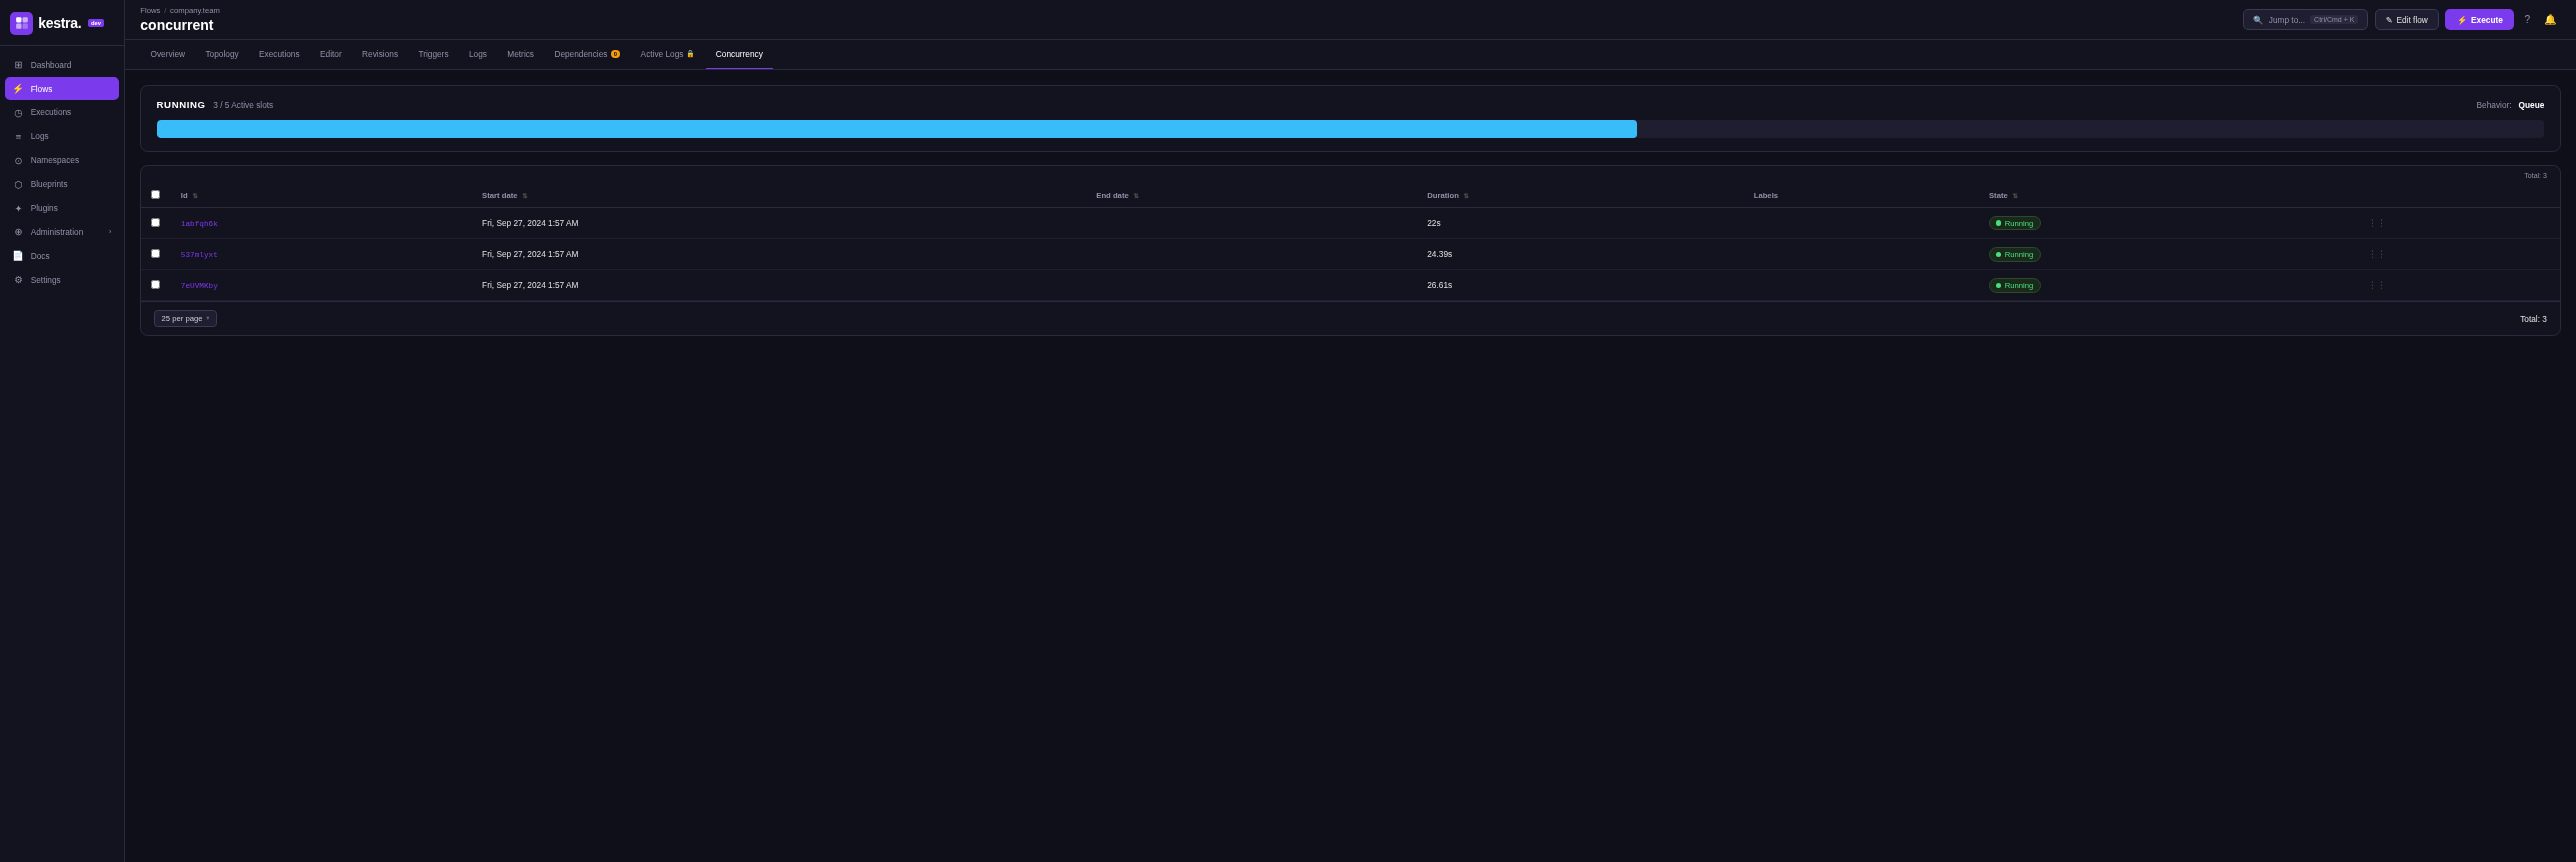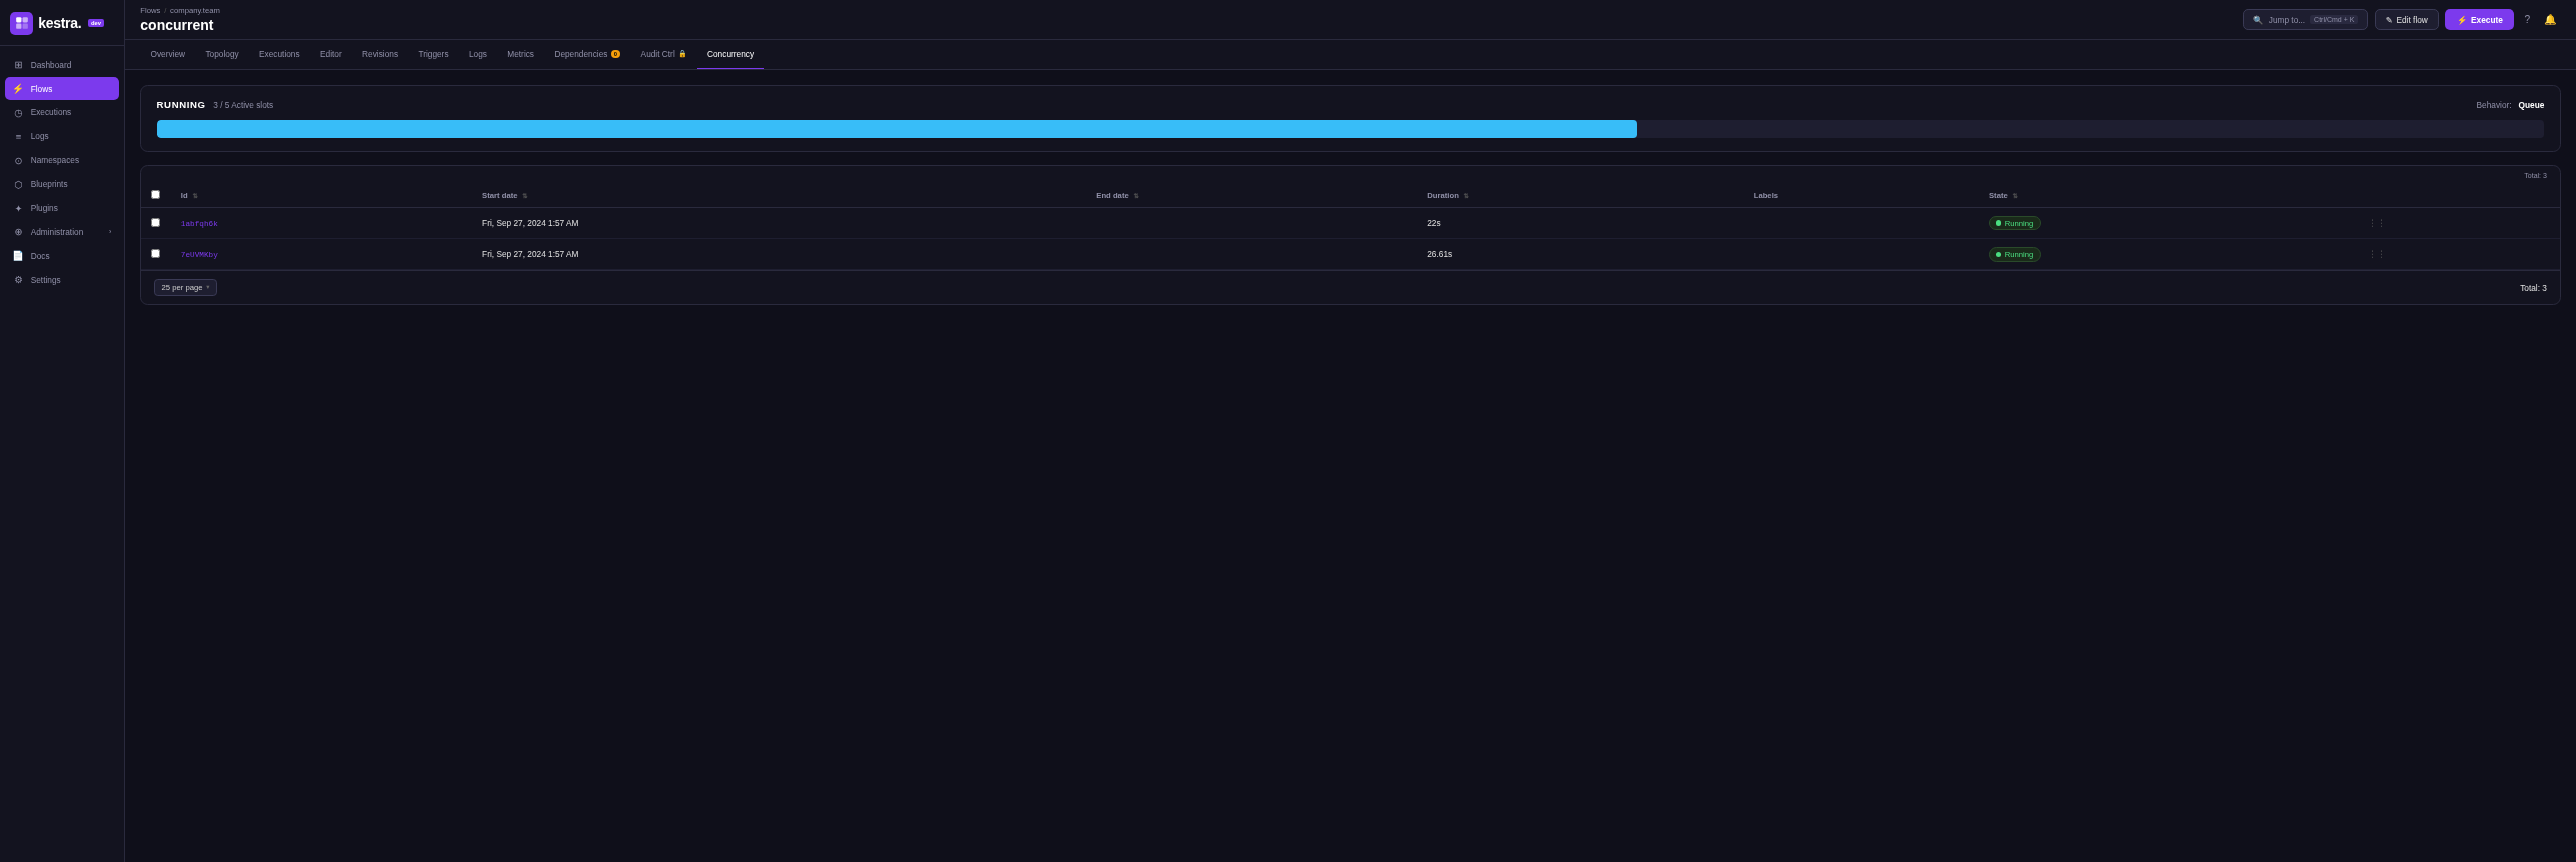--- a/index.html
+++ b/index.html
@@ -473,21 +473,21 @@
       <span>Logs</span>
     </div>
     <div class="tab">
       <span>Metrics</span>
     </div>
     <div class="tab">
       <span>Dependencies</span>
       <span class="badge">0</span>
     </div>
     <div class="tab">
-      <span>Audit Ctrl</span>
+      <span>Active Logs</span>
       <span class="lock-icon">🔒</span>
     </div>
     <div class="tab active">
       <span>Concurrency</span>
     </div>
   </nav>
 
   <div class="content">
 
     <div class="running-card">
@@ -562,20 +562,41 @@
             </td>
             <td>
               <span class="row-actions">⋮⋮</span>
             </td>
           </tr>
           <tr class="table-row">
             <td class="checkbox-cell">
               <input type="checkbox" style="">
             </td>
             <td>
+              <a class="id-link">537mlyxt</a>
+            </td>
+            <td>Fri, Sep 27, 2024 1:57 AM</td>
+            <td></td>
+            <td>24.39s</td>
+            <td></td>
+            <td>
+              <span class="state-badge">
+                <span class="state-dot"></span>
+                <span>Running</span>
+              </span>
+            </td>
+            <td>
+              <span class="row-actions">⋮⋮</span>
+            </td>
+          </tr>
+          <tr class="table-row">
+            <td class="checkbox-cell">
+              <input type="checkbox" style="">
+            </td>
+            <td>
               <a class="id-link">7eUVMKby</a>
             </td>
             <td>Fri, Sep 27, 2024 1:57 AM</td>
             <td></td>
             <td>26.61s</td>
             <td></td>
             <td>
               <span class="state-badge">
                 <span class="state-dot"></span>
                 <span>Running</span>

